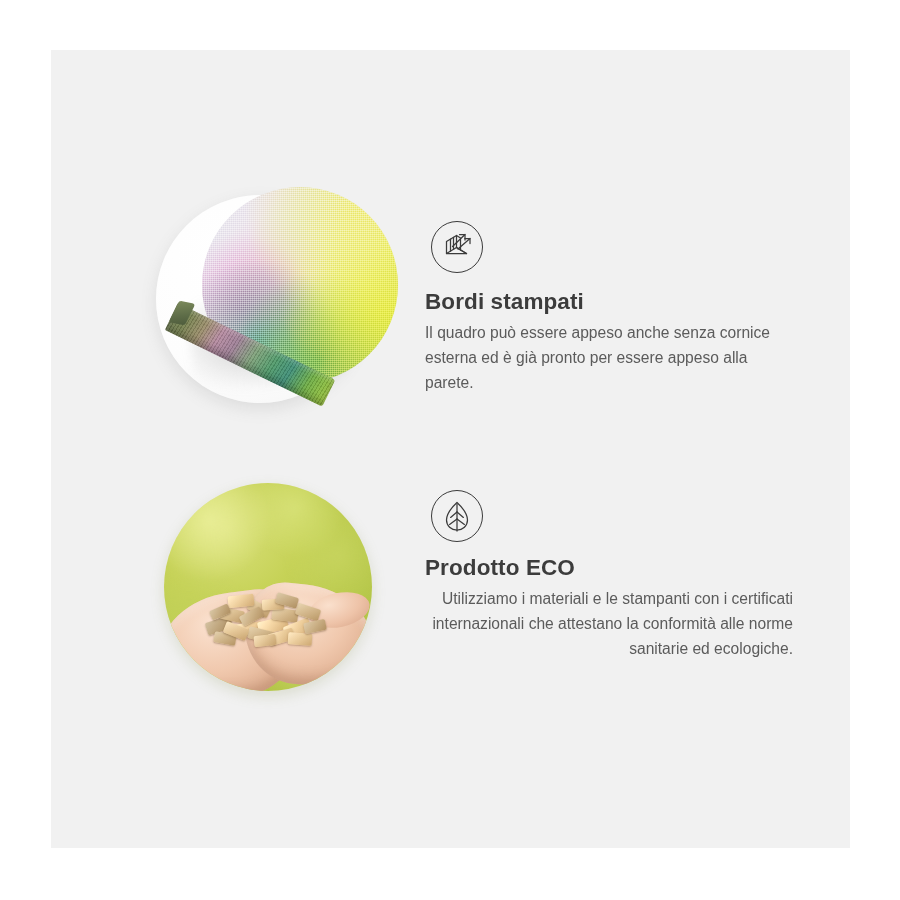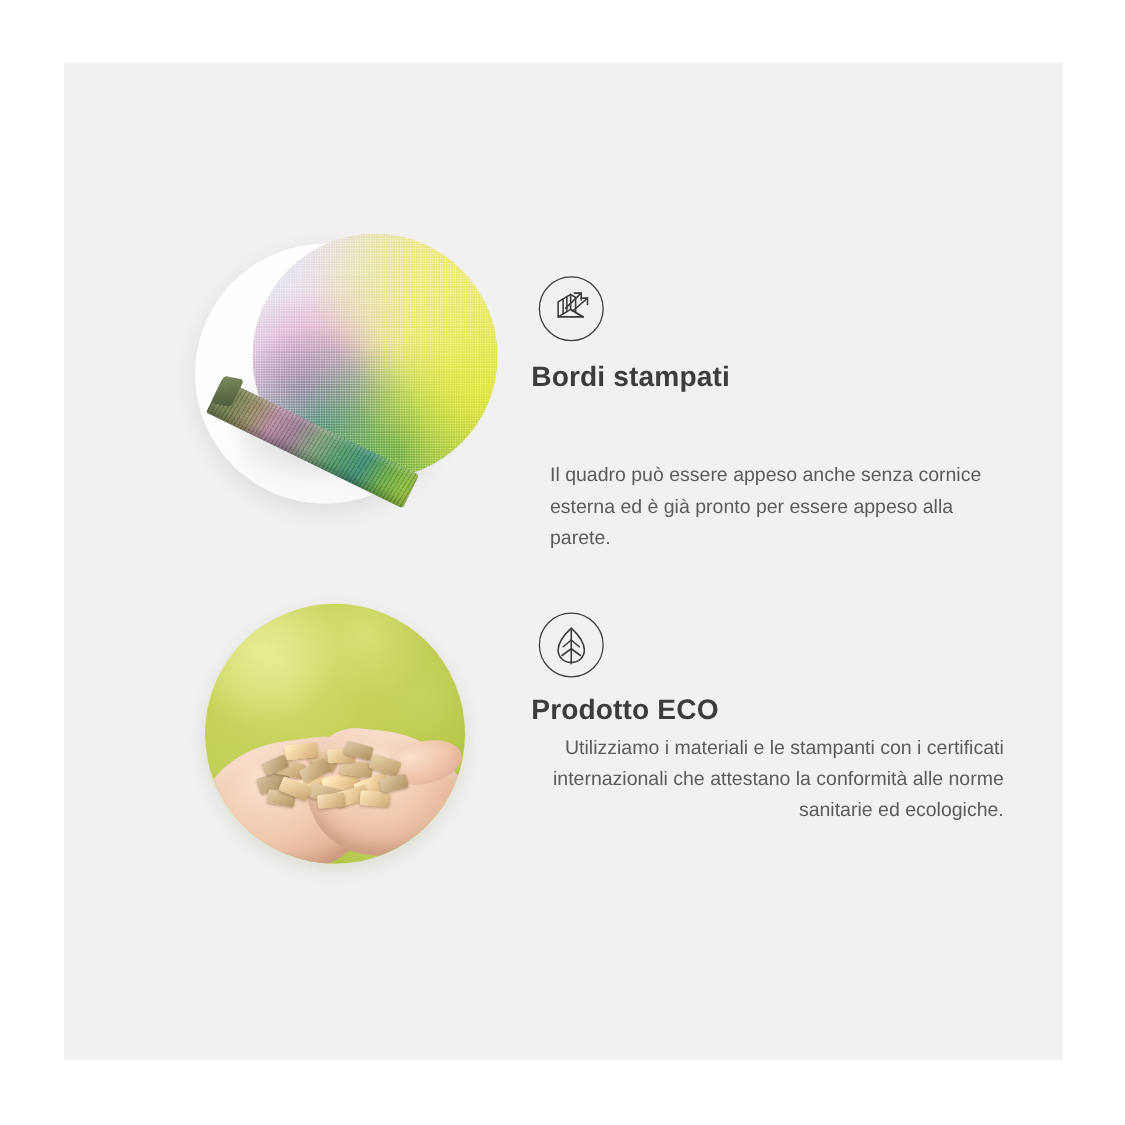--- a/index.html
+++ b/index.html
@@ -274,23 +274,23 @@
   }
   .f-body {
     position: absolute;
     font-size: 15.6px;
     line-height: 25px;
     color: #5b5b5b;
     width: 368px;
   }
 
   #title1 { left: 425px; top: 289px; }
-  #body1  { left: 440px; top: 320px; margin-top: 48px; }
+  #body1  { left: 425px; top: 320px; }
   #title2 { left: 425px; top: 555px; }
-  #body2  { left: 435px; top: 586px; }
+  #body2  { left: 425px; top: 586px; }
 </style>
 </head>
 <body>
 
 <div id="page">
 
   <div class="panel"></div>
 
   <div class="feature" id="block1">
 

